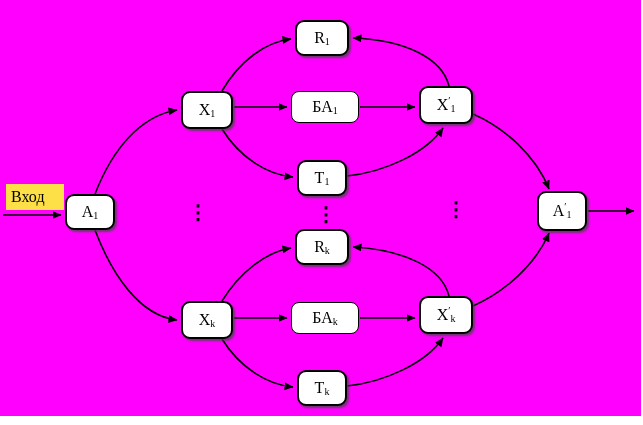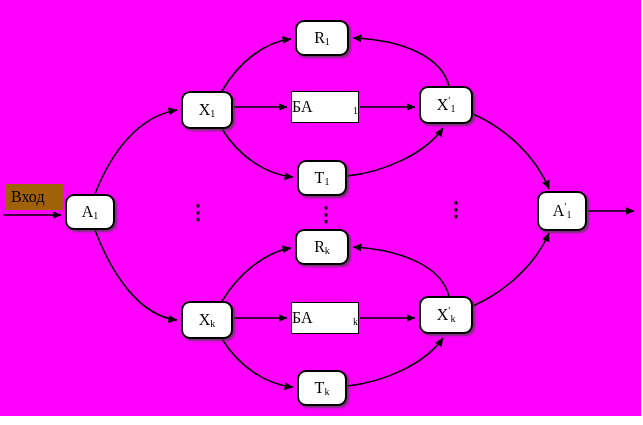--- a/index.html
+++ b/index.html
@@ -9,25 +9,25 @@
   .bg { position:absolute; left:0; top:0; width:641px; height:416px; background:#FF00FF; }
   svg.wires { position:absolute; left:0; top:0; z-index:1; }
   .node {
     position:absolute; z-index:2;
     display:flex; align-items:center; justify-content:center;
     background:#ffffff; color:#000;
     border:2.5px solid #000; border-radius:9px;
     box-shadow:2px 2px 2px rgba(70,70,70,0.75);
     font-size:16px; line-height:1;
   }
-  .node.rect { border-radius:0; border-width:1.2px; box-shadow:none;justify-content:space-between; }
+  .node.rect { border-radius:8px; border-width:1.2px; box-shadow:none; }
   .node sup { font-size:10px; line-height:1; transform:translateY(-4px); }
   .node sub { font-size:10px; line-height:1; transform:translateY(4px); }
   .input-label {
-    position:absolute; z-index:2; background:#a16207; color:#000;
+    position:absolute; z-index:2; background:#fde047; color:#000;
     font-size:16px; display:flex; align-items:center; padding-left:5px;
   }
   .dots {
     position:absolute; z-index:2; color:#000;
     font-size:20px; font-weight:bold; line-height:1; letter-spacing:0;
   }
 </style>
 </head>
 <body>
 

